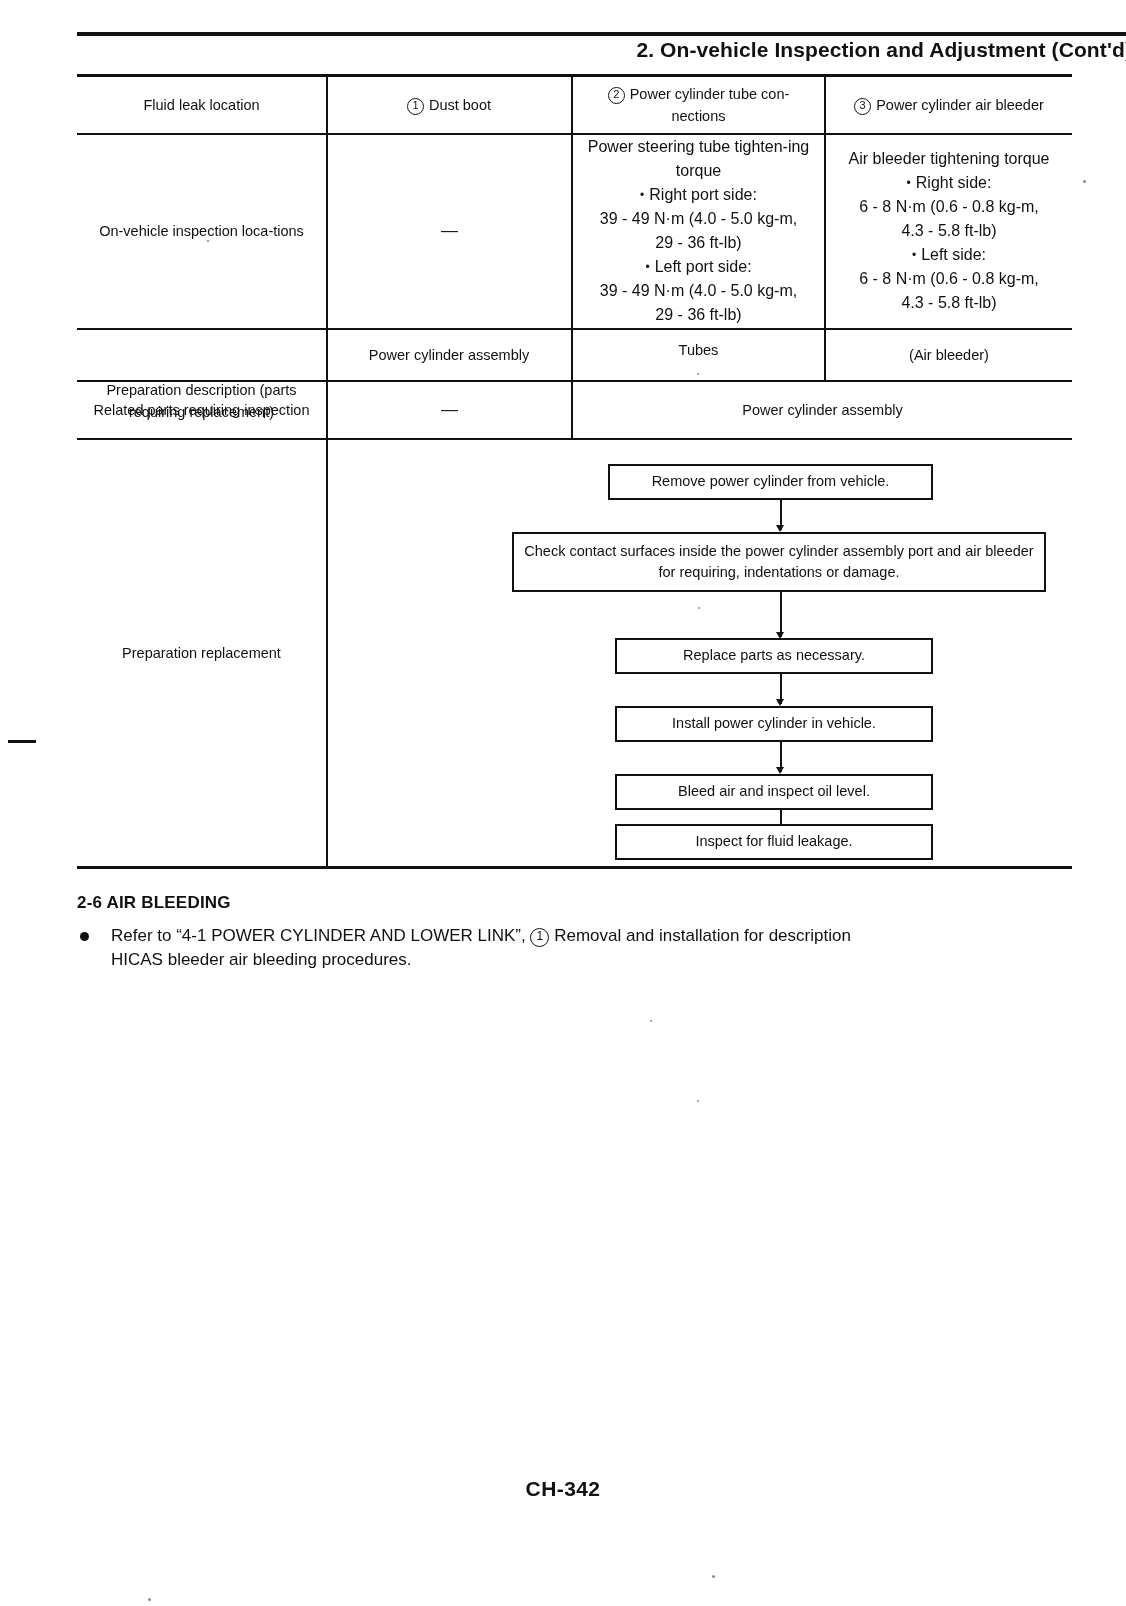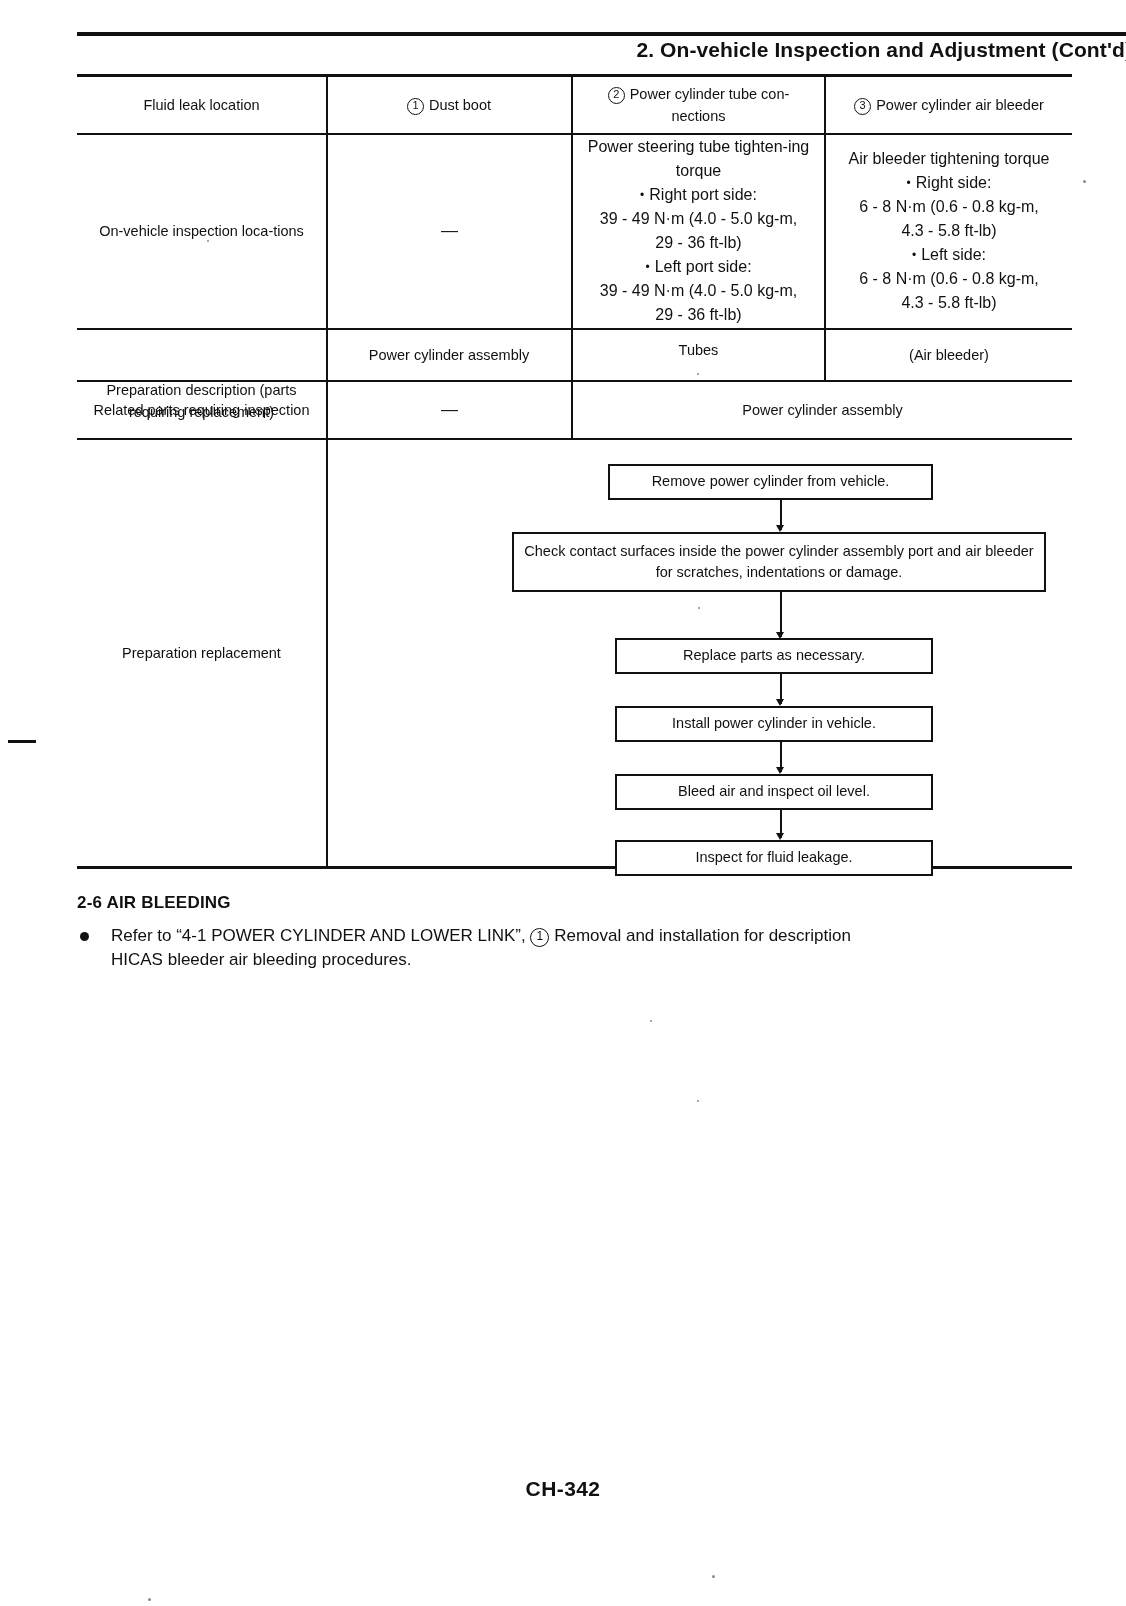--- a/index.html
+++ b/index.html
@@ -334,21 +334,21 @@
 
   <div id="flowchart" style="left:250px; top:366px; width:745px; height:426px;">
 
     <div class="fbox" style="left:281px; top:24px; width:325px; height:36px;">
       <span>Remove power cylinder from vehicle.</span>
     </div>
     <div class="farrow" style="left:453px; top:60px; height:30px;"></div>
     <div class="fhead" style="left:449px; top:85px;"></div>
 
     <div class="fbox" style="left:185px; top:92px; width:534px; height:60px;">
-      <span>Check contact surfaces inside the power cylinder assembly port and air bleeder for scratches, indentations or damage.</span>
+      <span>Check contact surfaces inside the power cylinder assembly port and air bleeder for requiring, indentations or damage.</span>
     </div>
     <div class="farrow" style="left:453px; top:152px; height:45px;"></div>
     <div class="fhead" style="left:449px; top:192px;"></div>
 
     <div class="fbox" style="left:288px; top:198px; width:318px; height:36px;">
       <span>Replace parts as necessary.</span>
     </div>
     <div class="farrow" style="left:453px; top:234px; height:30px;"></div>
     <div class="fhead" style="left:449px; top:259px;"></div>
 
@@ -357,21 +357,21 @@
     </div>
     <div class="farrow" style="left:453px; top:302px; height:30px;"></div>
     <div class="fhead" style="left:449px; top:327px;"></div>
 
     <div class="fbox" style="left:288px; top:334px; width:318px; height:36px;">
       <span>Bleed air and inspect oil level.</span>
     </div>
     <div class="farrow" style="left:453px; top:370px; height:28px;"></div>
     <div class="fhead" style="left:449px; top:393px;"></div>
 
-    <div class="fbox" style="left:288px; top:400px; width:318px; height:36px;">
+    <div class="fbox" style="left:288px; top:384px; width:318px; height:36px;">
       <span>Inspect for fluid leakage.</span>
     </div>
   </div>
 </div>
 
 <div id="margin-tick"></div>
 
 <div id="air-bleeding">
   <div id="ab-heading">2-6  AIR BLEEDING</div>
   <div id="ab-item">

